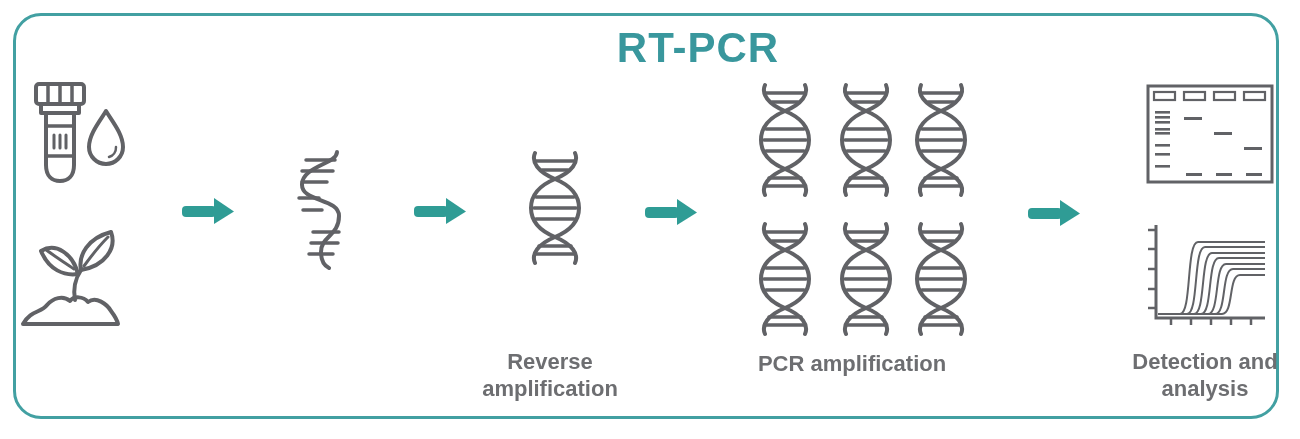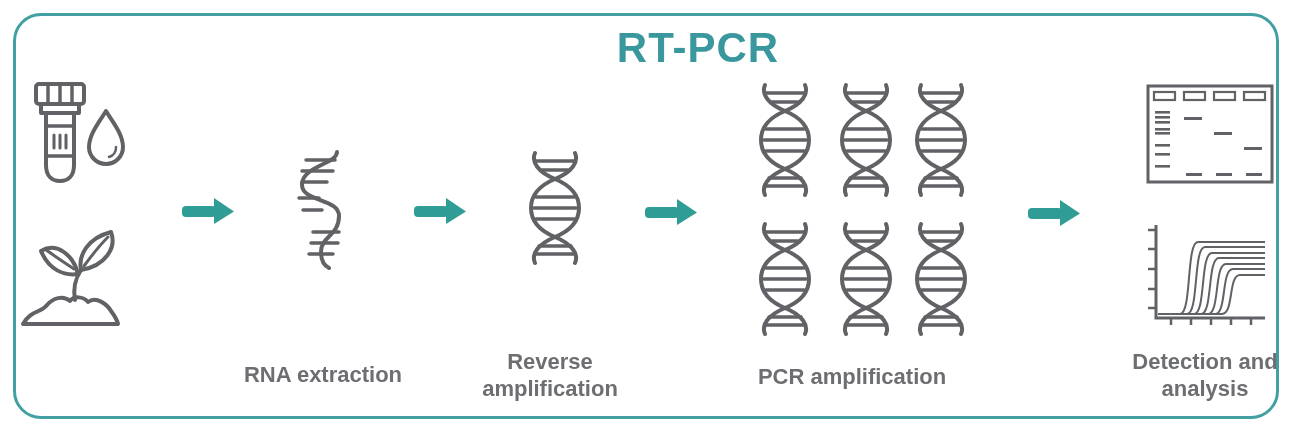--- a/index.html
+++ b/index.html
@@ -114,21 +114,20 @@
         <line x1="11" y1="23" x2="42" y2="23"></line>
         <line x1="11" y1="34" x2="36" y2="34"></line>
         <line x1="8" y1="50" x2="28" y2="50"></line>
         <line x1="12" y1="62" x2="31" y2="62"></line>
         <line x1="22" y1="84" x2="48" y2="84"></line>
         <line x1="20" y1="95" x2="47" y2="95"></line>
         <line x1="18" y1="106" x2="42" y2="106"></line>
       </g>
     </g>
   </svg>
-  <div class="lbl" style="left:193px;top:361px;width:260px">RNA extraction</div>
 
   <svg class="arrow" style="left:413px;top:197px" width="54" height="28" viewBox="0 0 54 28">
       <use href="#sym-arrow"></use>
     </svg>
 
   <svg class="icon" style="left:527px;top:150px" width="56" height="116" viewBox="0 0 56 116">
       <use href="#sym-dna-helix"></use>
     </svg>
   <div class="lbl" style="left:430px;top:348px;width:240px">
     <span>Reverse</span>
@@ -150,21 +149,21 @@
     </svg>
   <svg class="icon" style="left:757px;top:221px" width="56" height="116" viewBox="0 0 56 116">
       <use href="#sym-dna-helix"></use>
     </svg>
   <svg class="icon" style="left:838px;top:221px" width="56" height="116" viewBox="0 0 56 116">
       <use href="#sym-dna-helix"></use>
     </svg>
   <svg class="icon" style="left:913px;top:221px" width="56" height="116" viewBox="0 0 56 116">
       <use href="#sym-dna-helix"></use>
     </svg>
-  <div class="lbl" style="left:712px;top:363px;width:280px">PCR amplification</div>
+  <div class="lbl" style="left:712px;top:350px;width:280px">PCR amplification</div>
 
   <svg class="arrow" style="left:1027px;top:199px" width="54" height="28" viewBox="0 0 54 28">
       <use href="#sym-arrow"></use>
     </svg>
 
   <svg class="icon" style="left:1146px;top:84px" width="128" height="100" viewBox="0 0 128 100">
     <rect x="2" y="2" width="124" height="96" fill="none" stroke="currentColor" stroke-width="3"></rect>
     <g fill="none" stroke="currentColor" stroke-width="2.2">
       <rect x="8" y="8" width="21" height="8"></rect>
       <rect x="38" y="8" width="21" height="8"></rect>

